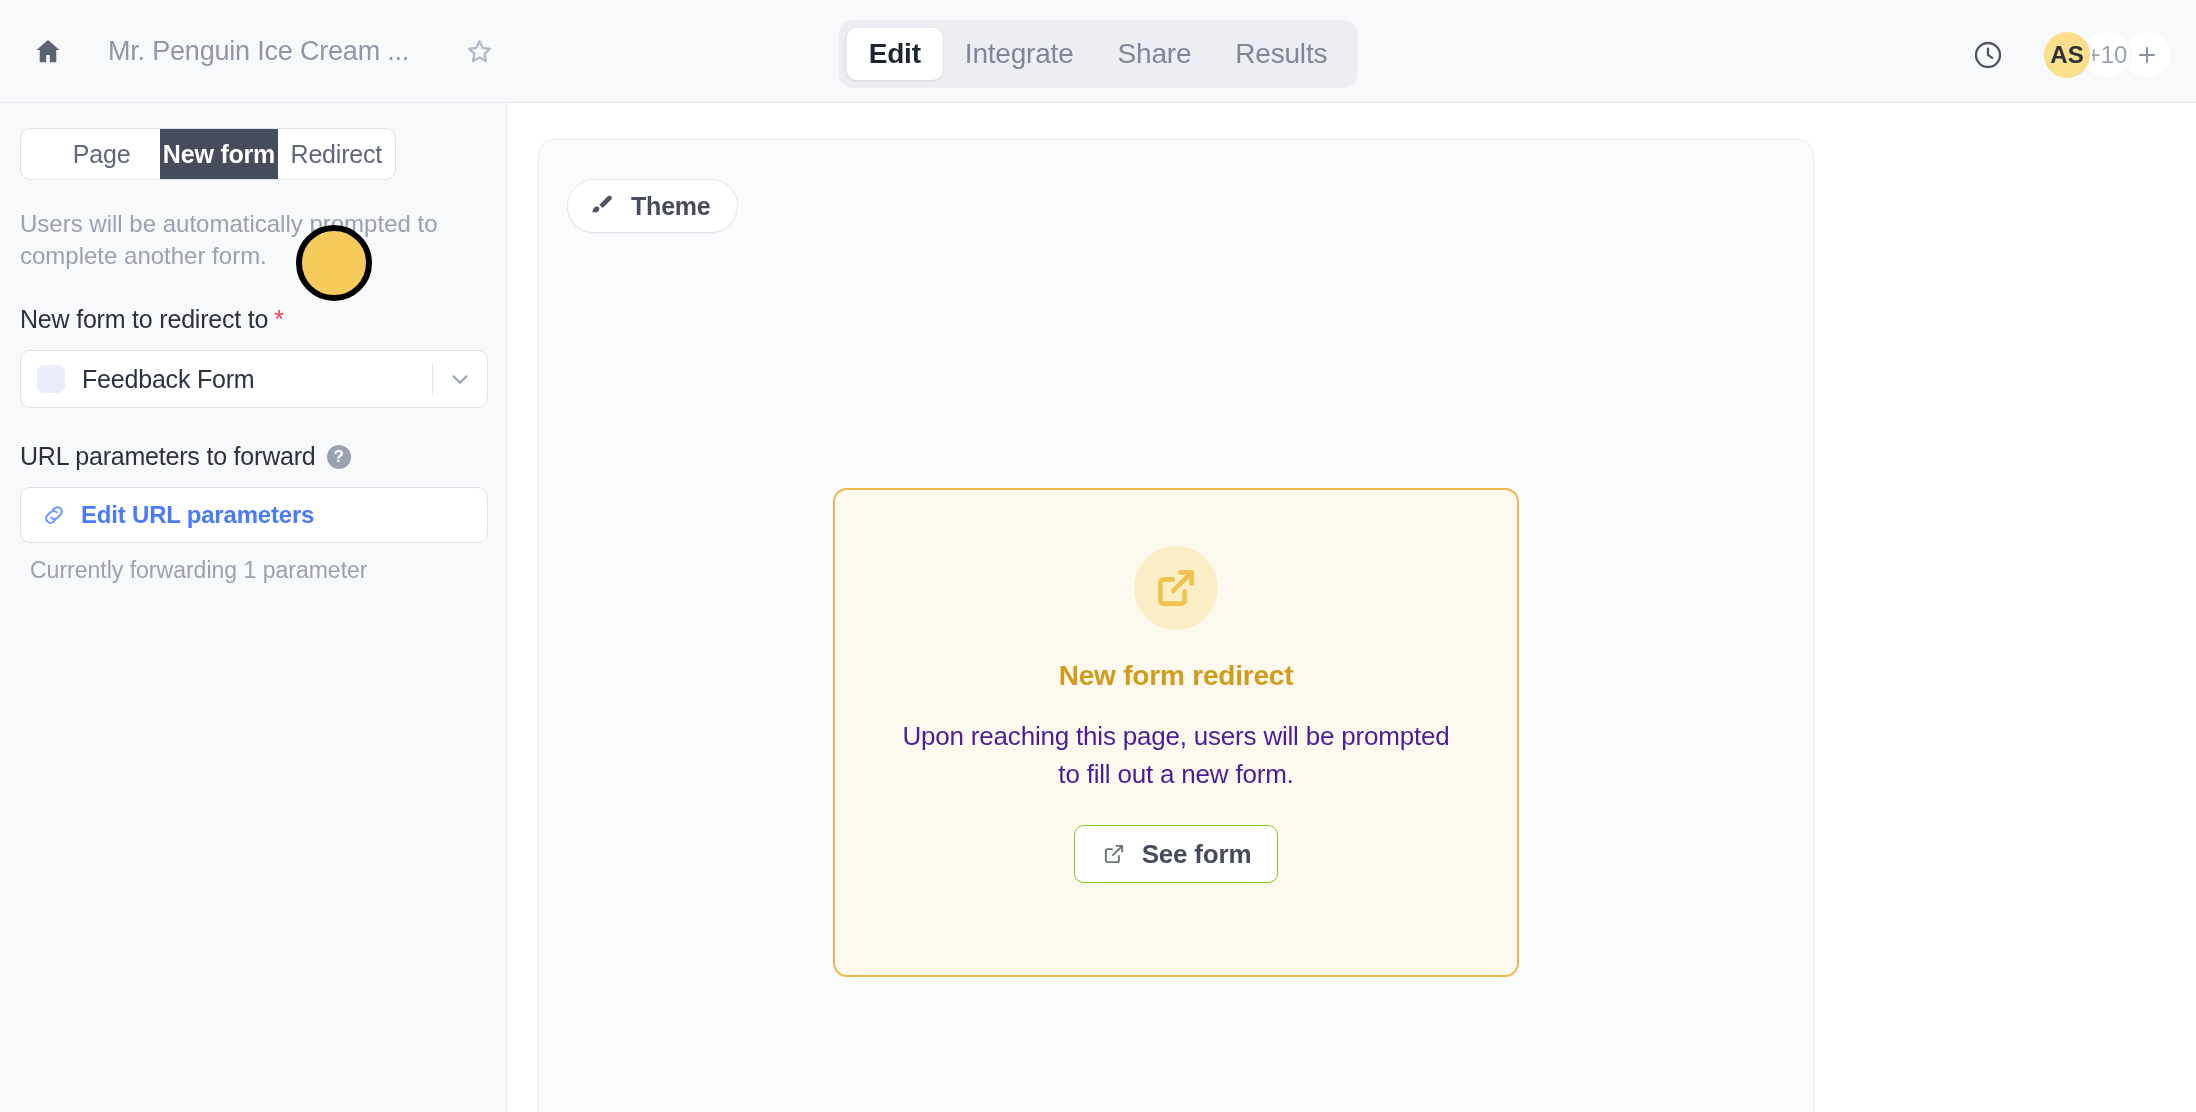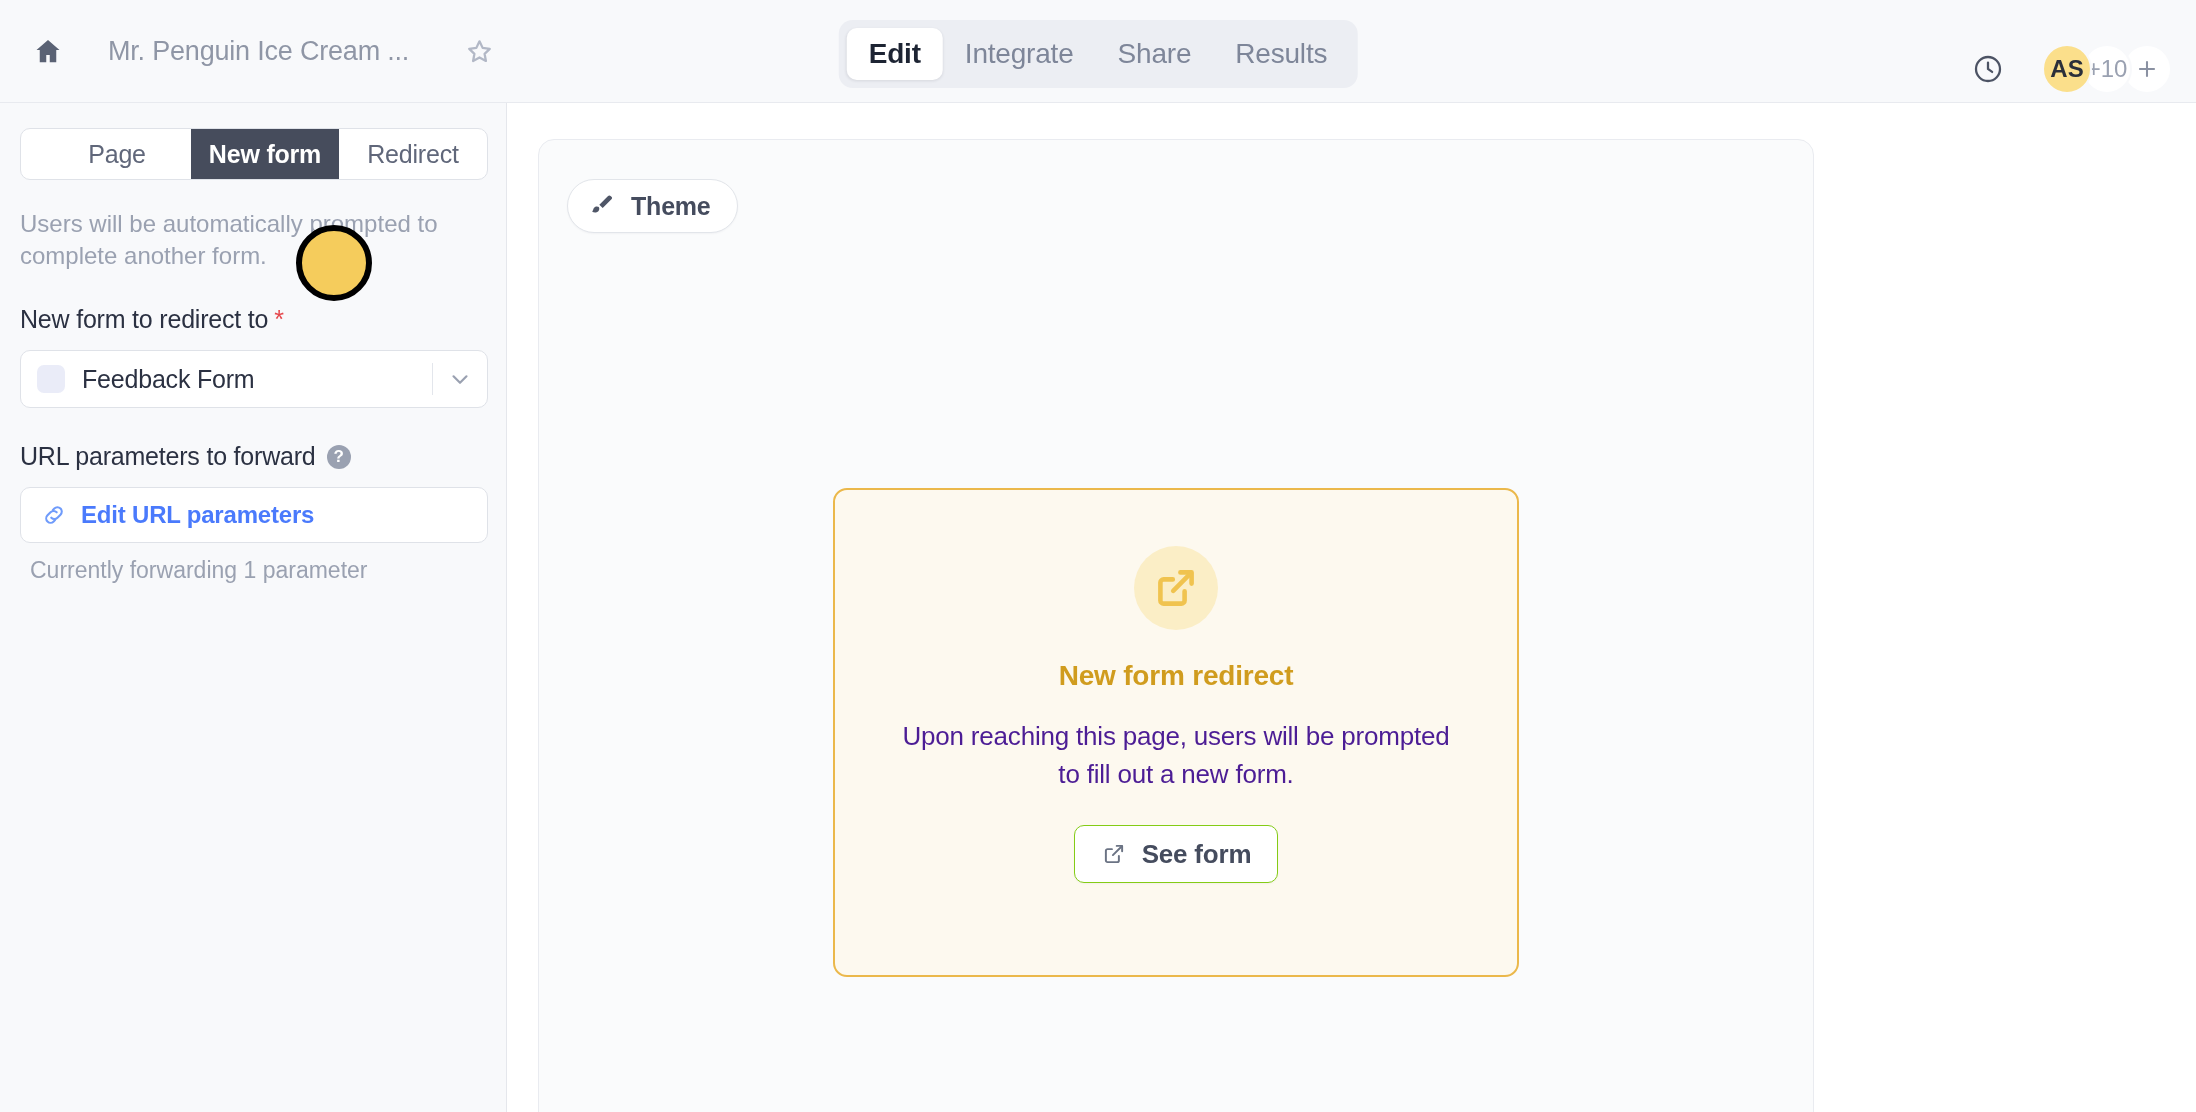--- a/index.html
+++ b/index.html
@@ -54,21 +54,21 @@
     letter-spacing: -0.2px;
   }
   .nav-tab.active {
     background: #ffffff;
     color: #1d2433;
     font-weight: bold;
     box-shadow: 0 1px 3px rgba(16,24,40,.10);
   }
 
   .tb-right {
-    position: absolute; right: 24px; top: 18px; height: 102px;
+    position: absolute; right: 24px; top: 4px; height: 102px;
     display: flex; align-items: center;
   }
   .history-btn {
     width: 48px; height: 48px; margin-right: 30px;
     display: flex; align-items: center; justify-content: center;
     border-radius: 8px; cursor: pointer;
   }
   .avatars { display: flex; align-items: center; }
   .av {
     width: 50px; height: 50px; border-radius: 50%;
@@ -96,21 +96,21 @@
   .lbl { font-size: 25px; color: #2b3142; letter-spacing: -0.2px; }
   .lbl-req { color: #e5484d; font-size: 25px; margin-left: 6px; }
   .help-link {
     font-size: 24px; color: #5a6274; text-decoration: underline;
     cursor: pointer;
   }
 
   
   .segmented {
     display: flex;
-    width: 468px; height: 52px;
+    width: 376px; height: 52px;
     background: #ffffff;
     border: 1px solid #dfe2e8;
     border-radius: 10px;
     overflow: hidden;
     margin-bottom: 28px;
     padding-left: 22px;
   }
   .seg {
     flex: 1;
     display: flex; align-items: center; justify-content: center;

